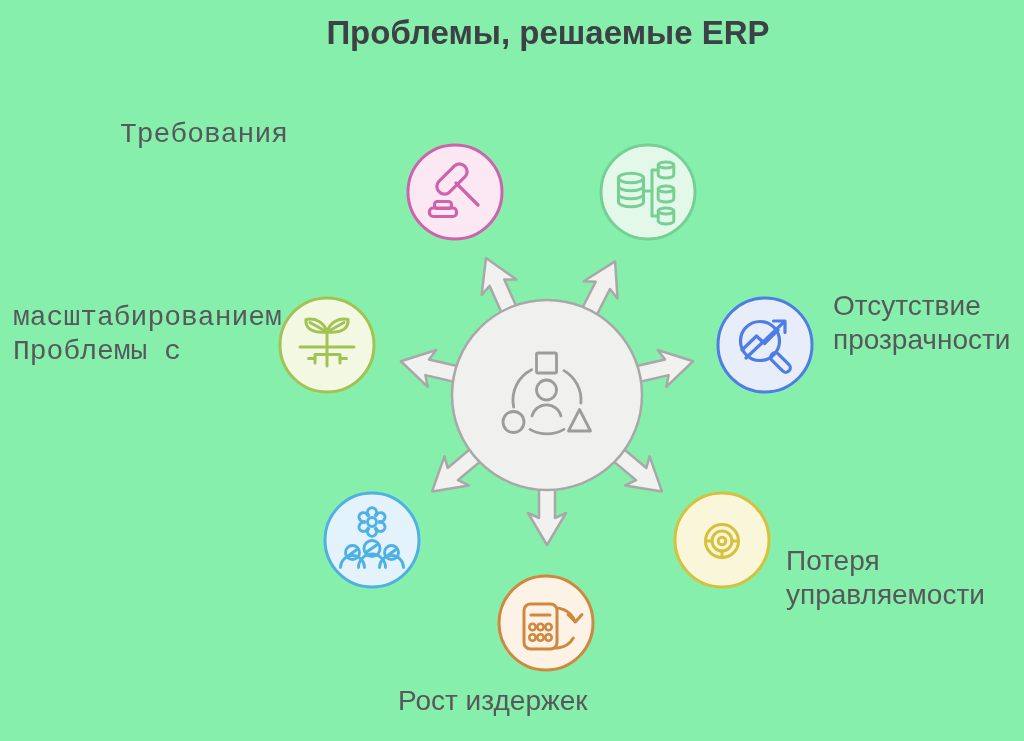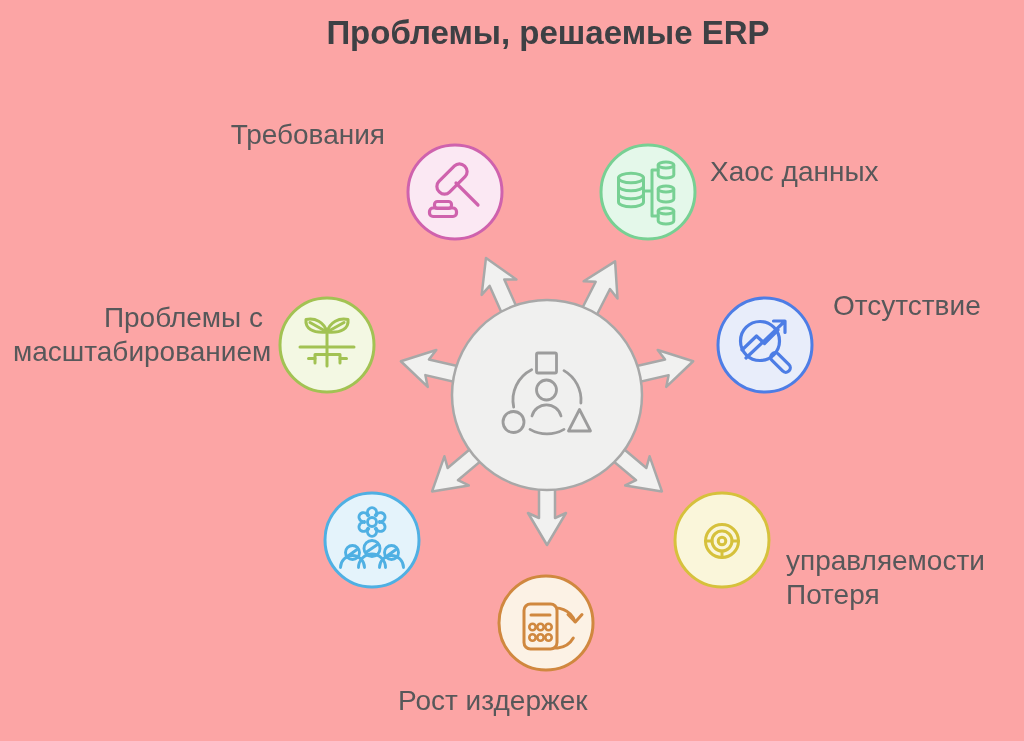--- a/index.html
+++ b/index.html
@@ -1,27 +1,27 @@
 <!DOCTYPE html>
 <html><head>
 <meta charset="utf-8">
 <style>
   html,body{margin:0;padding:0;background:#ffffff;}
   .stage{
-    position:relative;width:1024px;height:741px;background:#fca5a5;overflow:hidden;
+    position:relative;width:1024px;height:741px;background:#86efac;overflow:hidden;
     font-family:"Liberation Sans","DejaVu Sans",sans-serif;
   }
   .title{
     position:absolute;left:248px;top:14px;width:600px;text-align:center;
     font-size:33px;font-weight:bold;color:#3d4044;
   }
   .label{
     position:absolute;font-size:28px;line-height:34px;color:#57585a;white-space:nowrap;
   }
-  .label.r{text-align:right;}
+  .label.r{font-family:Liberation Mono, monospace;}
   .label.c{text-align:left;}
   .badge{position:absolute;width:100px;height:100px;}
   .hub{position:absolute;left:382px;top:230px;}
 </style>
 </head>
 <body>
 
 <div class="stage">
 
   <div class="title">Проблемы, решаемые ERP</div>
@@ -87,54 +87,52 @@
       <path d="M 20.5,52 A 12.5,4.8 0 0 0 45.5,52"></path>
       <path d="M 46,49 H 54 M 54,28 V 74 M 54,28 H 60 M 54,74 H 60"></path>
       <ellipse cx="68" cy="23" rx="7.8" ry="3.1"></ellipse>
         <path d="M 60.2,23 V 33 A 7.8,3.1 0 0 0 75.8,33 V 23"></path>
       <ellipse cx="68" cy="47" rx="7.8" ry="3.1"></ellipse>
         <path d="M 60.2,47 V 57 A 7.8,3.1 0 0 0 75.8,57 V 47"></path>
       <ellipse cx="68" cy="69" rx="7.8" ry="3.1"></ellipse>
         <path d="M 60.2,69 V 79 A 7.8,3.1 0 0 0 75.8,79 V 69"></path>
     </g>
   </svg>
-  <div class="label" style="left:710px;top:155px">
-    <div>Хаос данных</div>
-  </div>
 
   <svg class="badge" style="left:277px;top:295px" viewBox="0 0 100 100">
     <circle cx="50" cy="50" r="47" fill="#f3f8e3" stroke="#a2c253" stroke-width="3"></circle>
     <g fill="none" stroke="#a2c253" stroke-width="3" stroke-linecap="round" stroke-linejoin="round">
       <path d="M 50,37 C 47,27 38,22.5 29,24.5 C 28,33 35,38.5 50,37 Z"></path>
       <path d="M 50,37 L 33,27.5"></path>
       <path d="M 50,37 C 53,27 62,22.5 71,24.5 C 72,33 65,38.5 50,37 Z"></path>
       <path d="M 50,37 L 67,27.5"></path>
       <path d="M 50,37 V 52 M 23,52 H 77 M 50,52 V 71"></path>
       <path d="M 50,59.5 H 38 V 68 M 50,59.5 H 63 V 68"></path>
       <path d="M 38,63.5 H 31.5 M 63,63.5 H 69.5"></path>
     </g>
   </svg>
   <div class="label r" style="left:13px;top:301px;width:250px">
+    <div>масштабированием</div>
     <div>Проблемы с</div>
-    <div>масштабированием</div>
   </div>
 
   <svg class="badge" style="left:715px;top:295px" viewBox="0 0 100 100">
     <circle cx="50" cy="50" r="47" fill="#e8edfa" stroke="#4d7de5" stroke-width="3"></circle>
     <g fill="none" stroke="#4d7de5" stroke-width="3.2" stroke-linecap="round" stroke-linejoin="round">
       <circle cx="45" cy="46" r="19.5"></circle>
       <g transform="rotate(-45 65.5 67.5)">
           <rect x="61" y="55.5" width="9" height="24" rx="4.5"></rect>
         </g>
       <path d="M 27,55 L 41.5,41 L 49.5,48.5 L 63,35"></path>
       <path d="M 31,63 L 69.5,26.5 M 58.5,26 L 70,26 L 70,37.5"></path>
     </g>
   </svg>
   <div class="label" style="left:833px;top:289px">
     <div>Отсутствие</div>
+    <div>прозрачности</div>
   </div>
 
   <svg class="badge" style="left:322px;top:490px" viewBox="0 0 100 100">
     <circle cx="50" cy="50" r="47" fill="#e4f3fb" stroke="#4fb0e3" stroke-width="3"></circle>
     <g fill="none" stroke="#4fb0e3" stroke-width="2.9" stroke-linecap="round" stroke-linejoin="round">
       <path d="M 46.71,25.26 A 4.5,4.5 0 1 1 53.29,25.26 A 7.5,7.5 0 0 1 54.19,25.78 A 4.5,4.5 0 1 1 57.48,31.48 A 7.5,7.5 0 0 1 57.48,32.52 A 4.5,4.5 0 1 1 54.19,38.22 A 7.5,7.5 0 0 1 53.29,38.74 A 4.5,4.5 0 1 1 46.71,38.74 A 7.5,7.5 0 0 1 45.81,38.22 A 4.5,4.5 0 1 1 42.52,32.52 A 7.5,7.5 0 0 1 42.52,31.48 A 4.5,4.5 0 1 1 45.81,25.78 A 7.5,7.5 0 0 1 46.71,25.26 Z"></path>
       <circle cx="50" cy="32" r="4.5"></circle>
       <circle cx="30.5" cy="62.5" r="7"></circle>
       <circle cx="69.5" cy="62.5" r="7"></circle>
       <circle cx="50" cy="58.5" r="8"></circle>
@@ -148,22 +146,22 @@
   <svg class="badge" style="left:672px;top:490px" viewBox="0 0 100 100">
     <circle cx="50" cy="50" r="47" fill="#faf6da" stroke="#d6c13c" stroke-width="3"></circle>
     <g fill="none" stroke="#d6c13c" stroke-width="3" stroke-linecap="round" stroke-linejoin="round">
       <circle cx="50" cy="51" r="16.5"></circle>
       <circle cx="50" cy="51" r="10"></circle>
       <circle cx="50" cy="51" r="3.8"></circle>
       <path d="M 33.5,51 H 40 M 60,51 H 66.5 M 50,61 V 67.5"></path>
     </g>
   </svg>
   <div class="label" style="left:786px;top:544px">
+    <div>Потеря</div>
     <div>управляемости</div>
-    <div>Потеря</div>
   </div>
 
   <svg class="badge" style="left:496px;top:573px" viewBox="0 0 100 100">
     <circle cx="50" cy="50" r="47" fill="#fcf2e5" stroke="#d0883f" stroke-width="3"></circle>
     <g fill="none" stroke="#d0883f" stroke-width="3" stroke-linecap="round" stroke-linejoin="round">
       <path d="M 51.5,37 A 20,20 0 0 1 78.8,48.2"></path>
       <path d="M 72,41.5 L 79.3,49 L 86,41.5"></path>
       <path d="M 77.3,65 A 20,20 0 0 1 44.7,67.9"></path>
       <rect x="28" y="31" width="33" height="45" rx="6.5" fill="#fcf2e5"></rect>
       <path d="M 35,42 H 54"></path>

